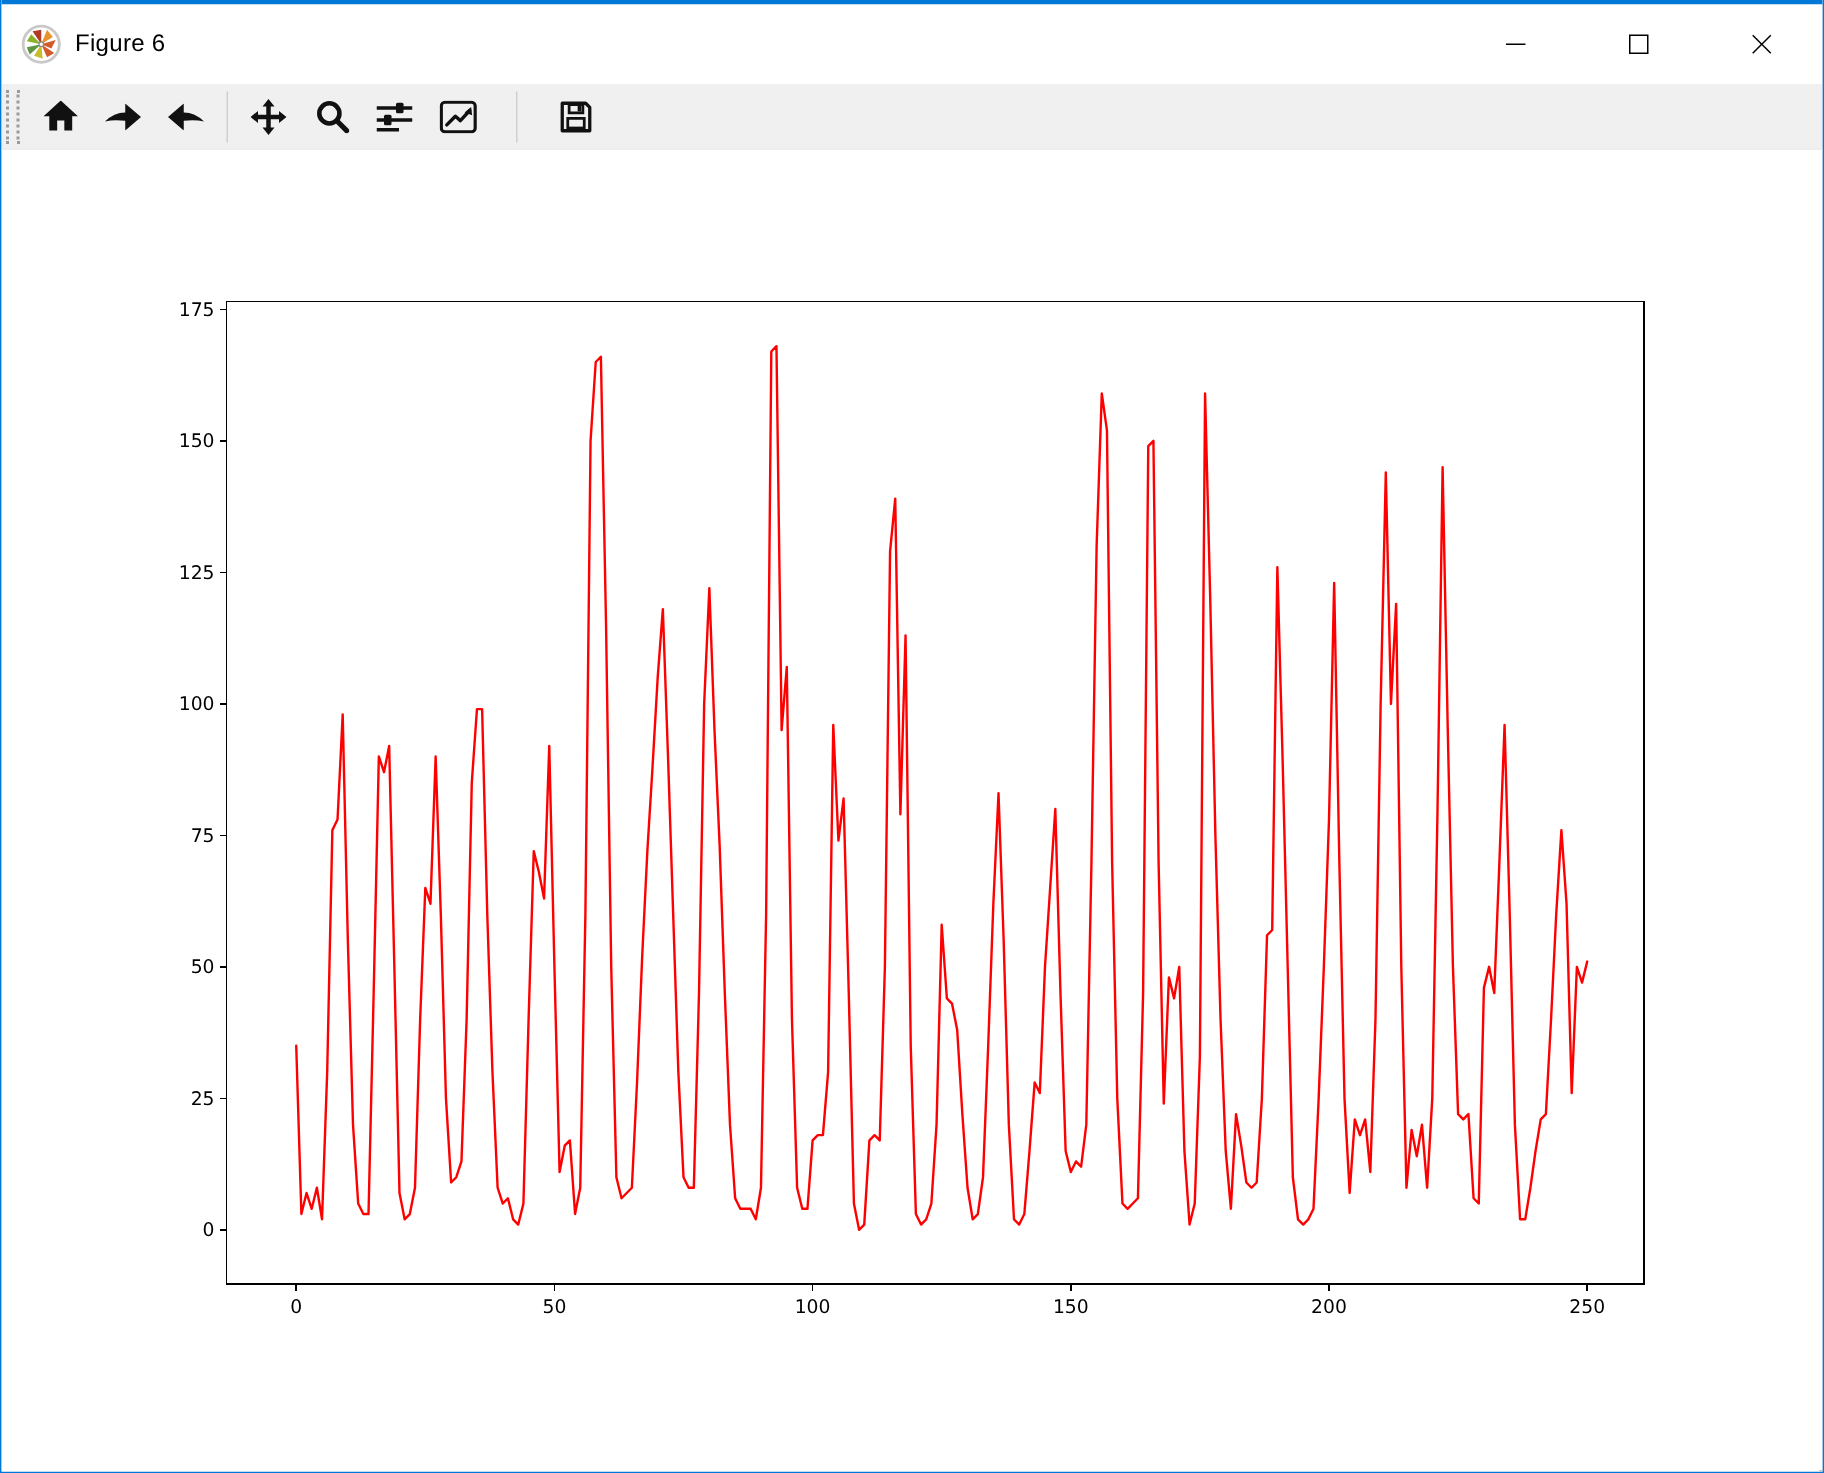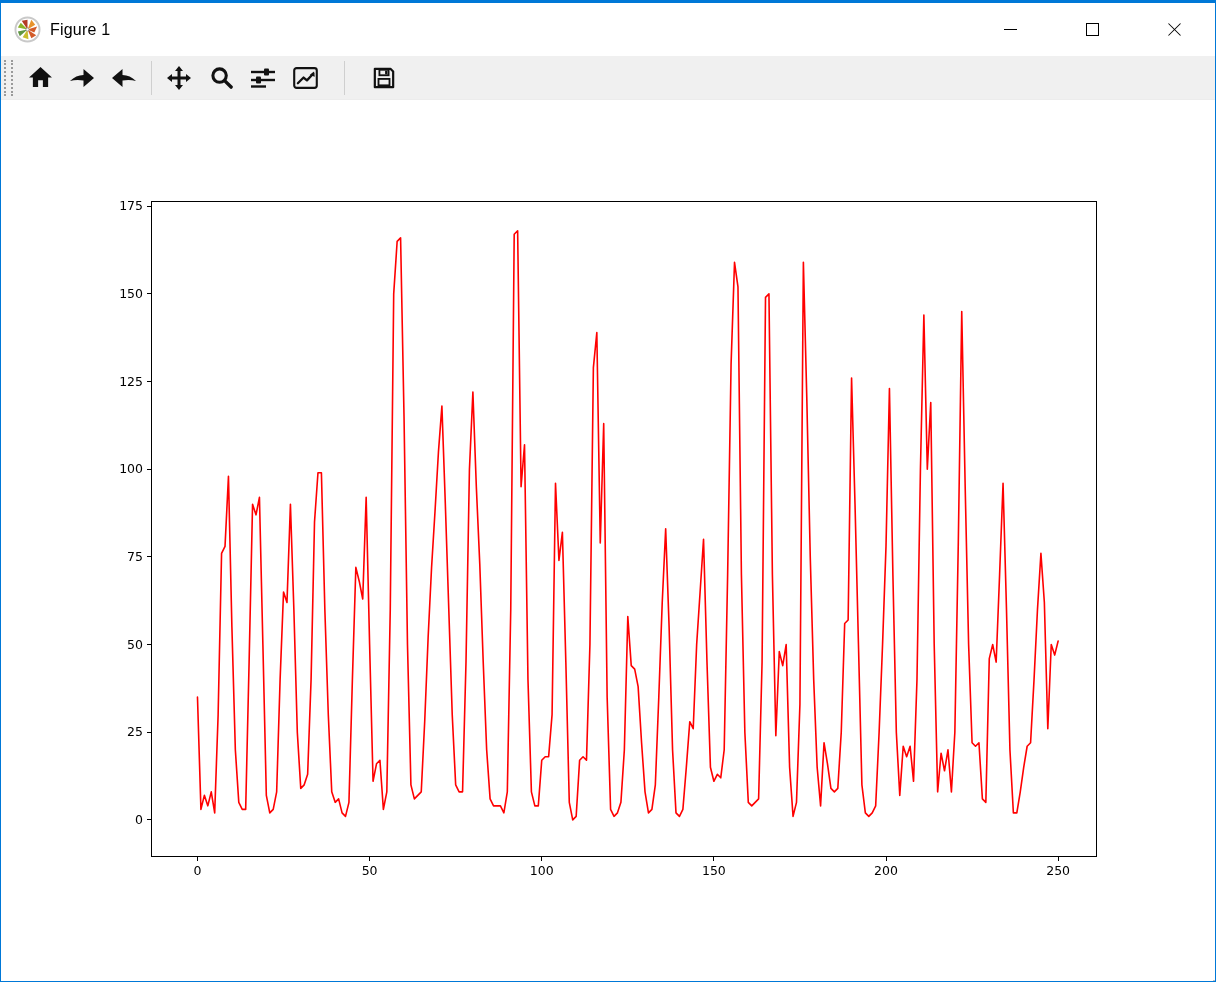--- a/index.html
+++ b/index.html
@@ -48,21 +48,21 @@
         <path d="M14 14 L24 11 L21 17 Z" fill="#d35b2a"></path>
         <path d="M14 14 L18 4 L22 9 Z" fill="#e8932c"></path>
         <path d="M14 14 L8 5 L14 4 Z" fill="#b33a26"></path>
         <path d="M14 14 L4 12 L7 7 Z" fill="#8ab22a"></path>
         <path d="M14 14 L6 21 L4 16 Z" fill="#5f9643"></path>
         <path d="M14 14 L15 24 L9 22 Z" fill="#c9bd2e"></path>
         <path d="M14 14 L23 20 L18 23 Z" fill="#d35b2a"></path>
       </g>
       <circle cx="14" cy="14" r="1.6" fill="#ffffff" stroke="#888" stroke-width="0.8"></circle>
     </svg>
-    <span class="title-text">Figure 1</span>
+    <span class="title-text">Figure 6</span>
     <div class="win-controls">
       <div class="win-btn" title="Minimize">
           <div class="glyph-min"></div>
         </div>
       <div class="win-btn" title="Maximize">
           <div class="glyph-max"></div>
         </div>
       <div class="win-btn" title="Close">
           <div class="glyph-close"></div>
         </div>

